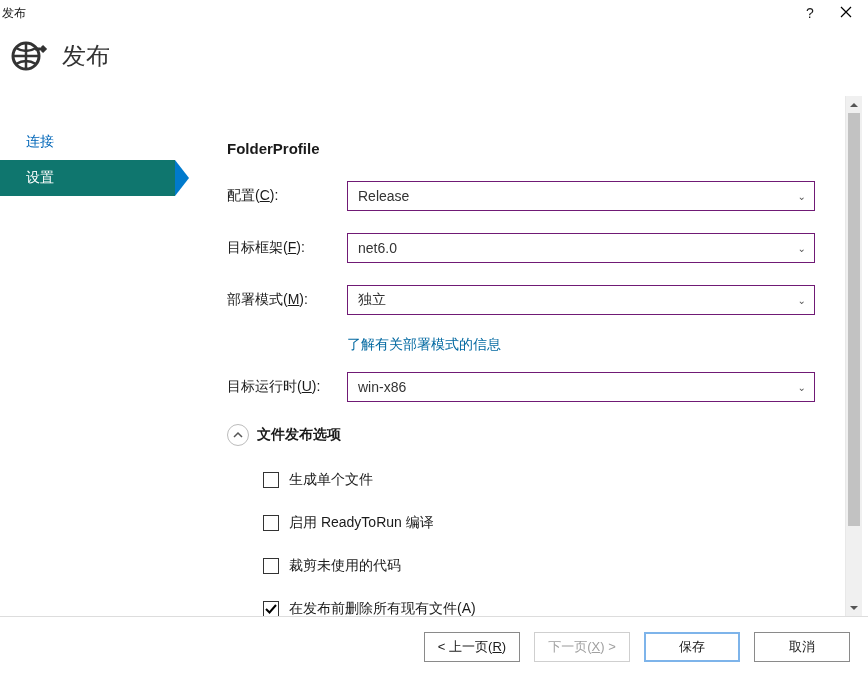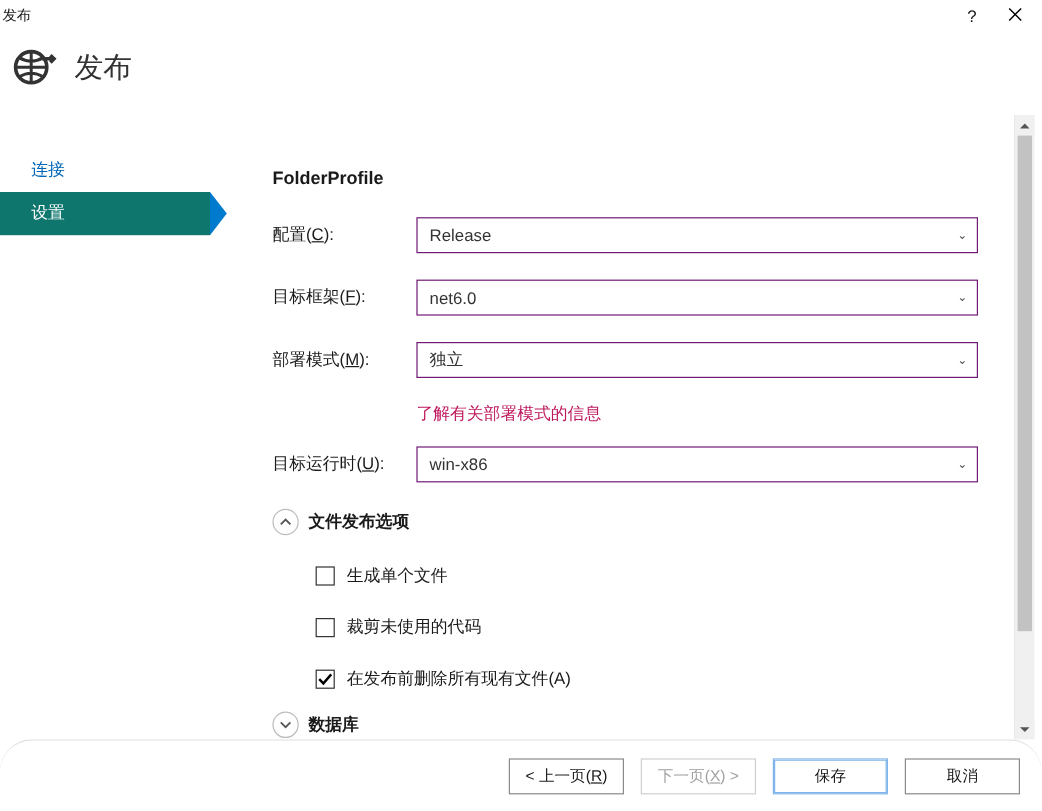--- a/index.html
+++ b/index.html
@@ -134,21 +134,21 @@
   }
   .select .chev {
     position: absolute;
     right: 8px;
     top: 50%;
     transform: translateY(-50%);
     font-size: 10px;
     color: #555;
   }
   .help-link {
-    color: #be185d;
+    color: #0369a1;
     font-size: 14px;
     margin: -12px 0 18px 120px;
     display: inline-block;
     cursor: pointer;
   }
   .section {
     display: flex;
     align-items: center;
     gap: 8px;
     margin: 4px 0 10px 0;
@@ -227,21 +227,20 @@
     cursor: pointer;
   }
   .footer {
     border-top: 1px solid #ddd;
     height: 60px;
     display: flex;
     align-items: center;
     justify-content: flex-end;
     padding: 0 18px;
     gap: 14px;
-    border-radius: 27px;
   }
   .btn {
     min-width: 96px;
     height: 30px;
     border: 1px solid #8a8a8a;
     background: #fff;
     font-size: 13px;
     display: flex;
     align-items: center;
     justify-content: center;
@@ -358,20 +357,24 @@
                   <path d="M1 7 L5 3 L9 7" stroke="#555" stroke-width="1.5" fill="none"></path>
                 </svg>
             </span>
           </div>
           <span class="title">文件发布选项</span>
         </div>
         <div class="checkbox-list">
           <div class="cb-row">
             <div class="cb"></div>
             <span>生成单个文件</span>
+          </div>
+          <div class="cb-row">
+            <div class="cb"></div>
+            <span>启用 ReadyToRun 编译</span>
           </div>
           <div class="cb-row">
             <div class="cb"></div>
             <span>裁剪未使用的代码</span>
           </div>
           <div class="cb-row">
             <div class="cb checked">
                 <svg viewBox="0 0 12 12">
                   <path d="M1 6 L4.5 9.5 L11 2" stroke="#000" stroke-width="2" fill="none"></path>
                 </svg>

